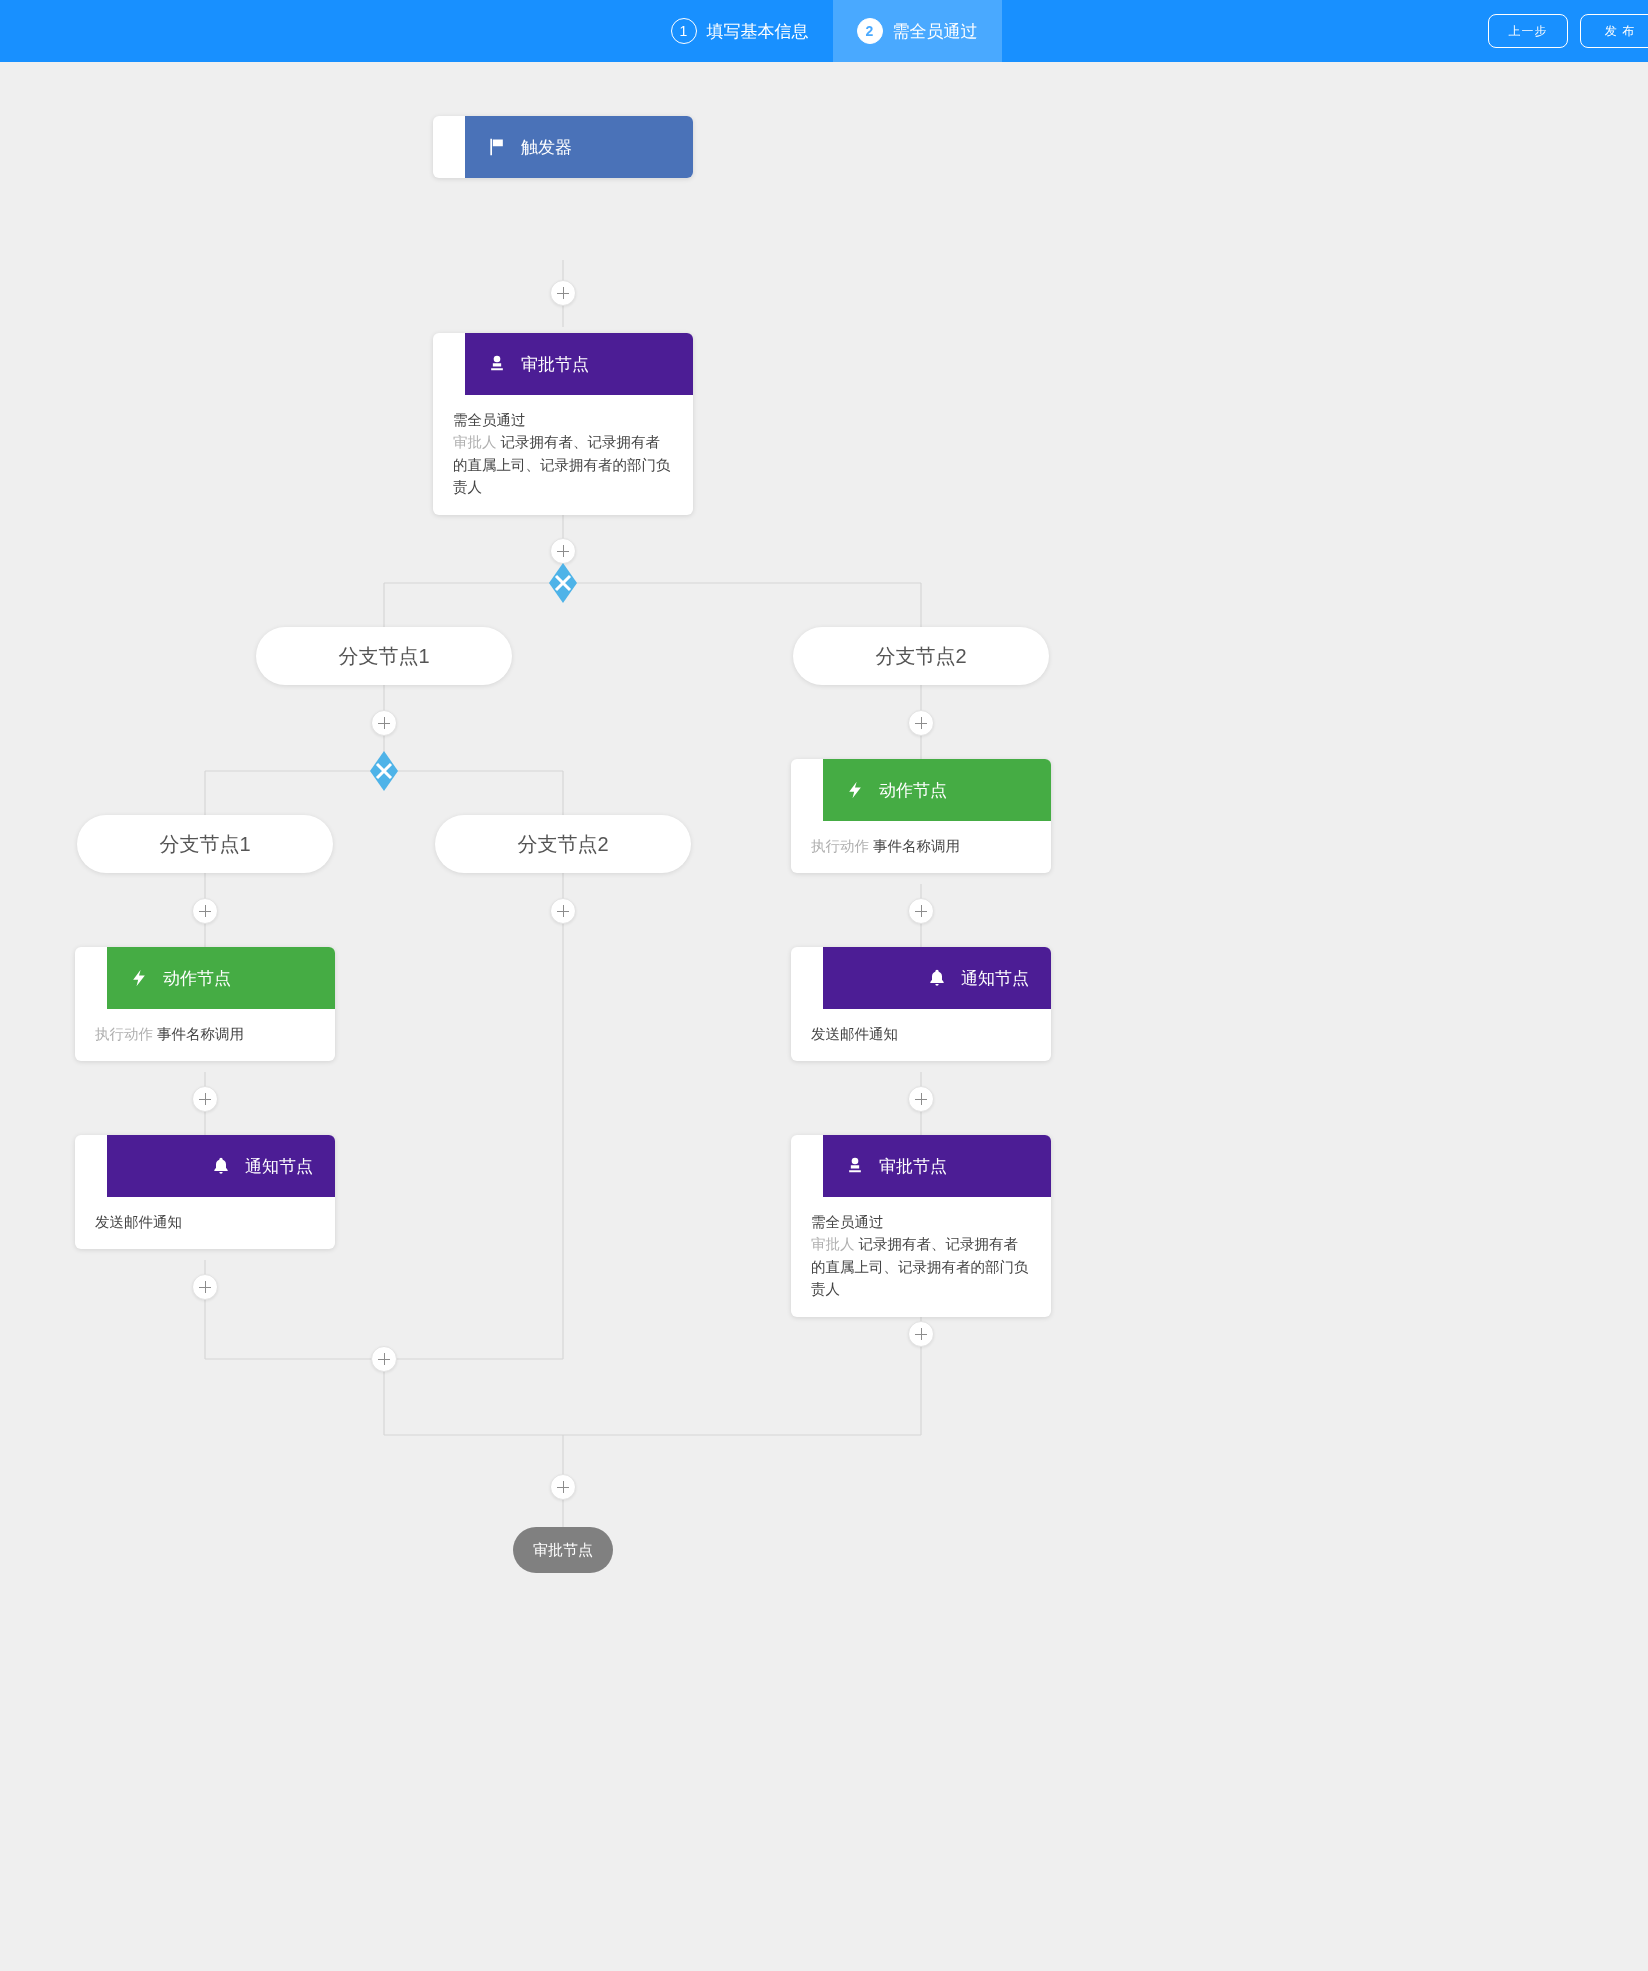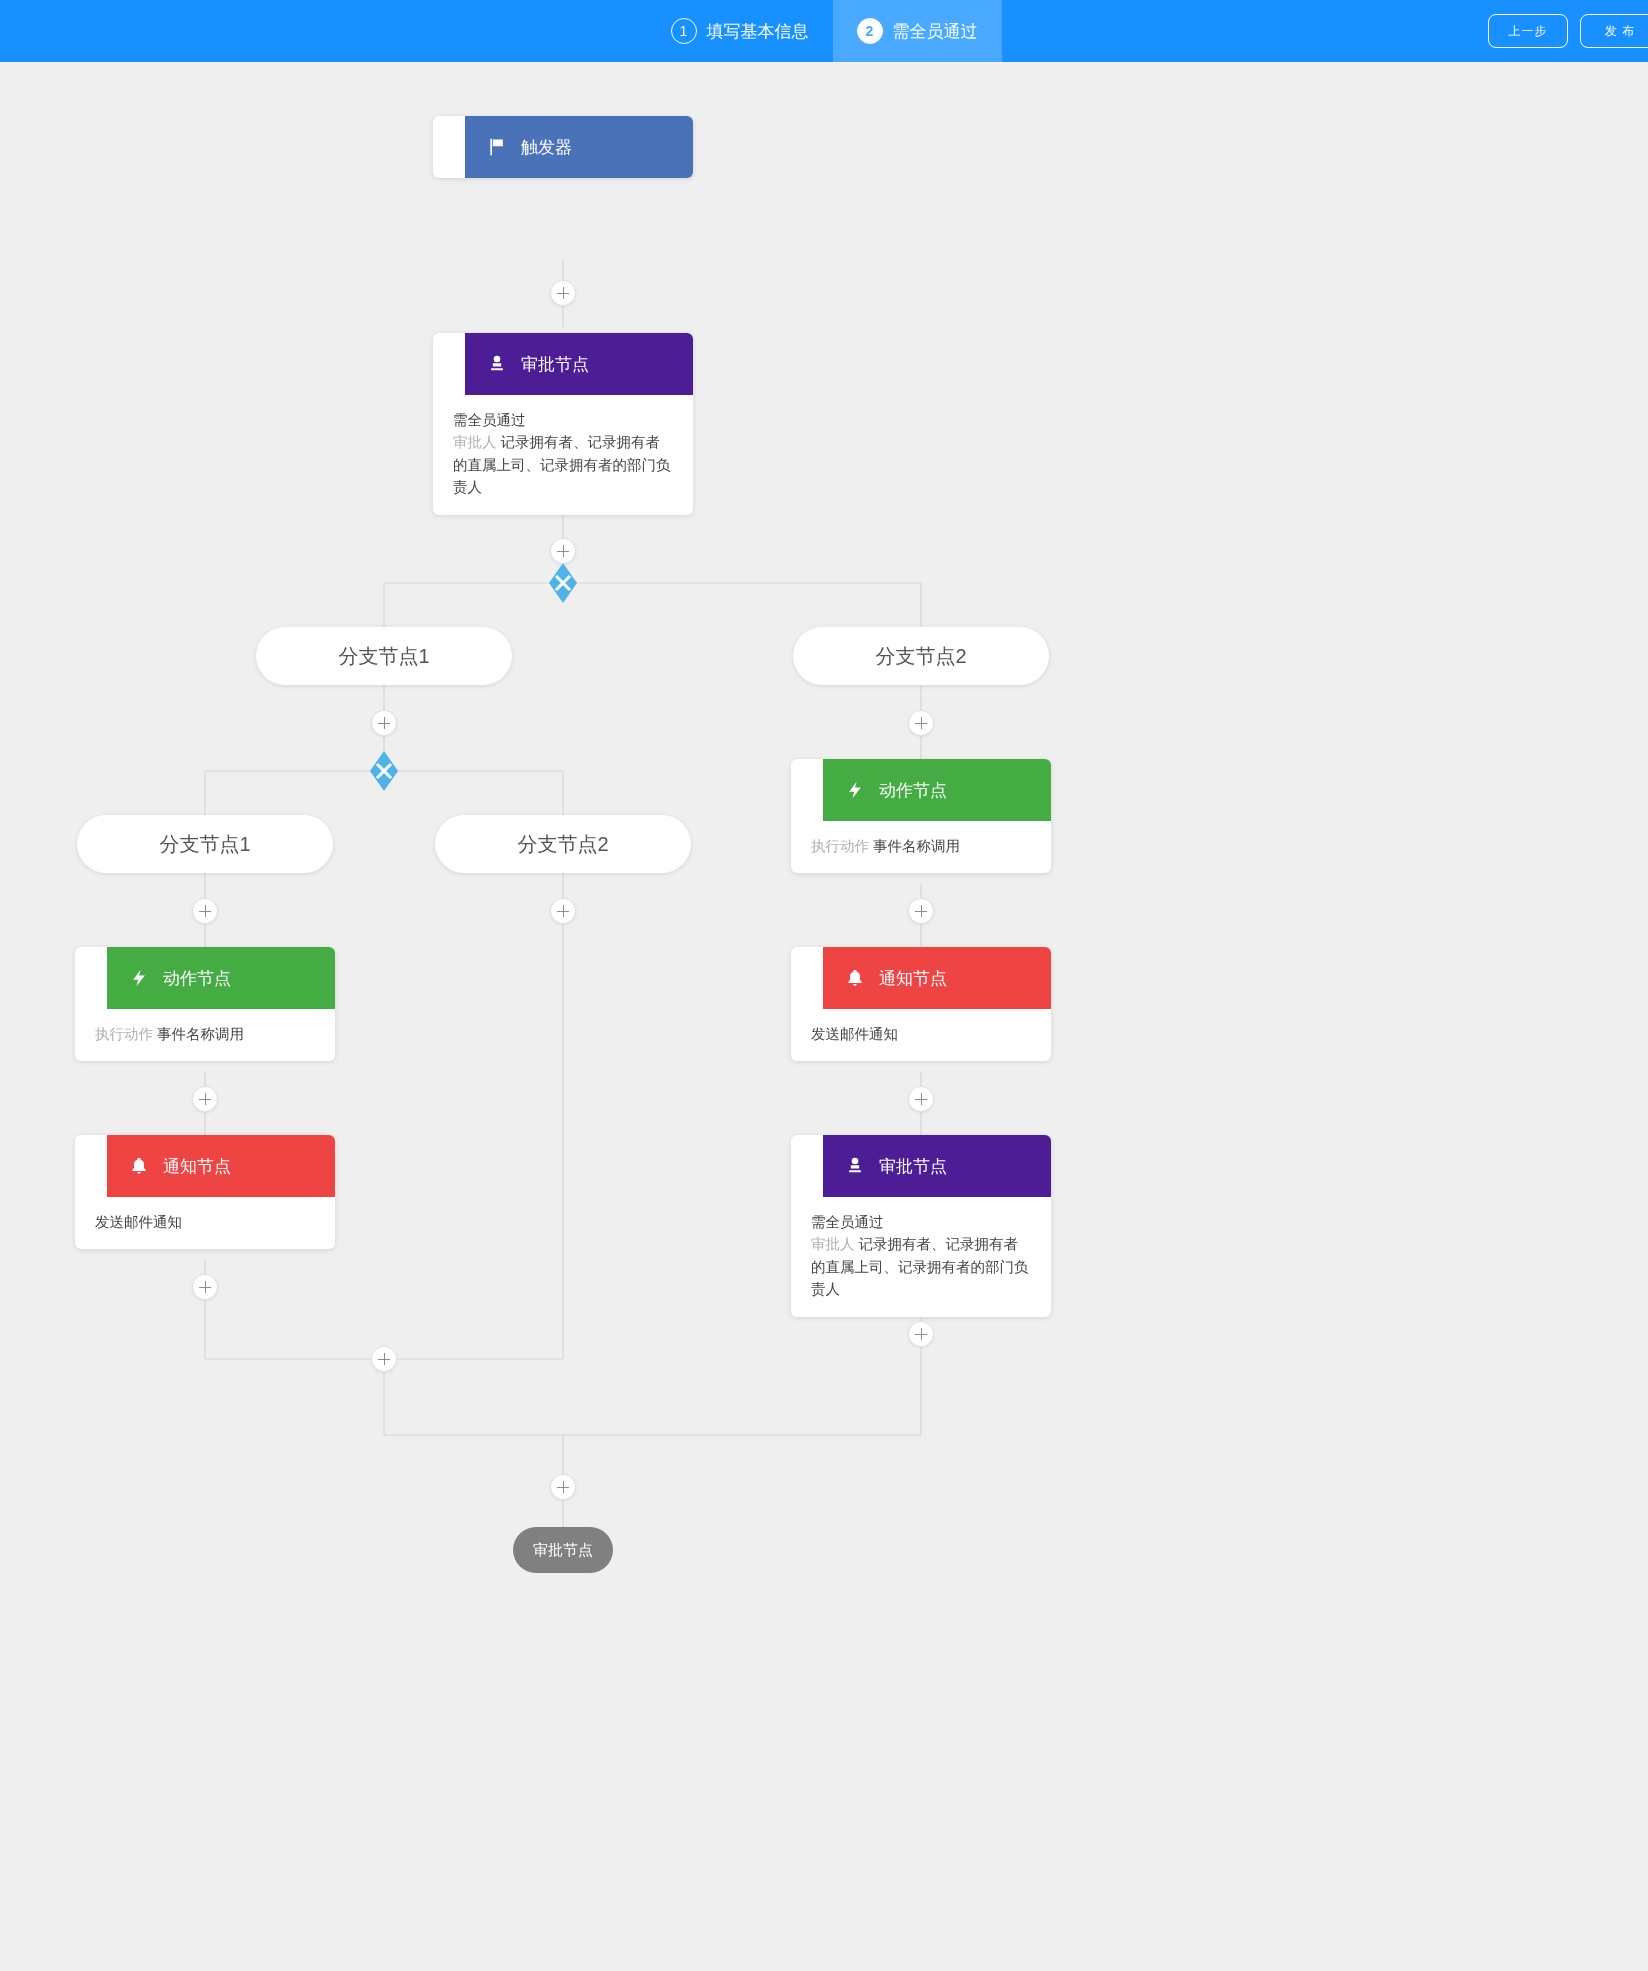--- a/index.html
+++ b/index.html
@@ -121,21 +121,21 @@
     align-items: center;
     gap: 14px;
     padding: 0 22px;
     color: #ffffff;
     font-size: 17px;
     margin-left: 32px;
   }
   .node-head.trigger  { background: #4a72b8; }
   .node-head.approval { background: #4c1d95; }
   .node-head.action   { background: #45ac44; }
-  .node-head.notify   { background: #ef4444; }
+  .node-head.notify   { background: #4c1d95; justify-content: flex-end; }
   .node-icon { width: 20px; height: 20px; display: block; flex: none; }
   .node-body {
     padding: 14px 20px 16px 20px;
     font-size: 14.5px;
     color: #444444;
     line-height: 1.55;
   }
   .node-body .line { white-space: normal; }
   .muted { color: #b0b0b0; }
 

